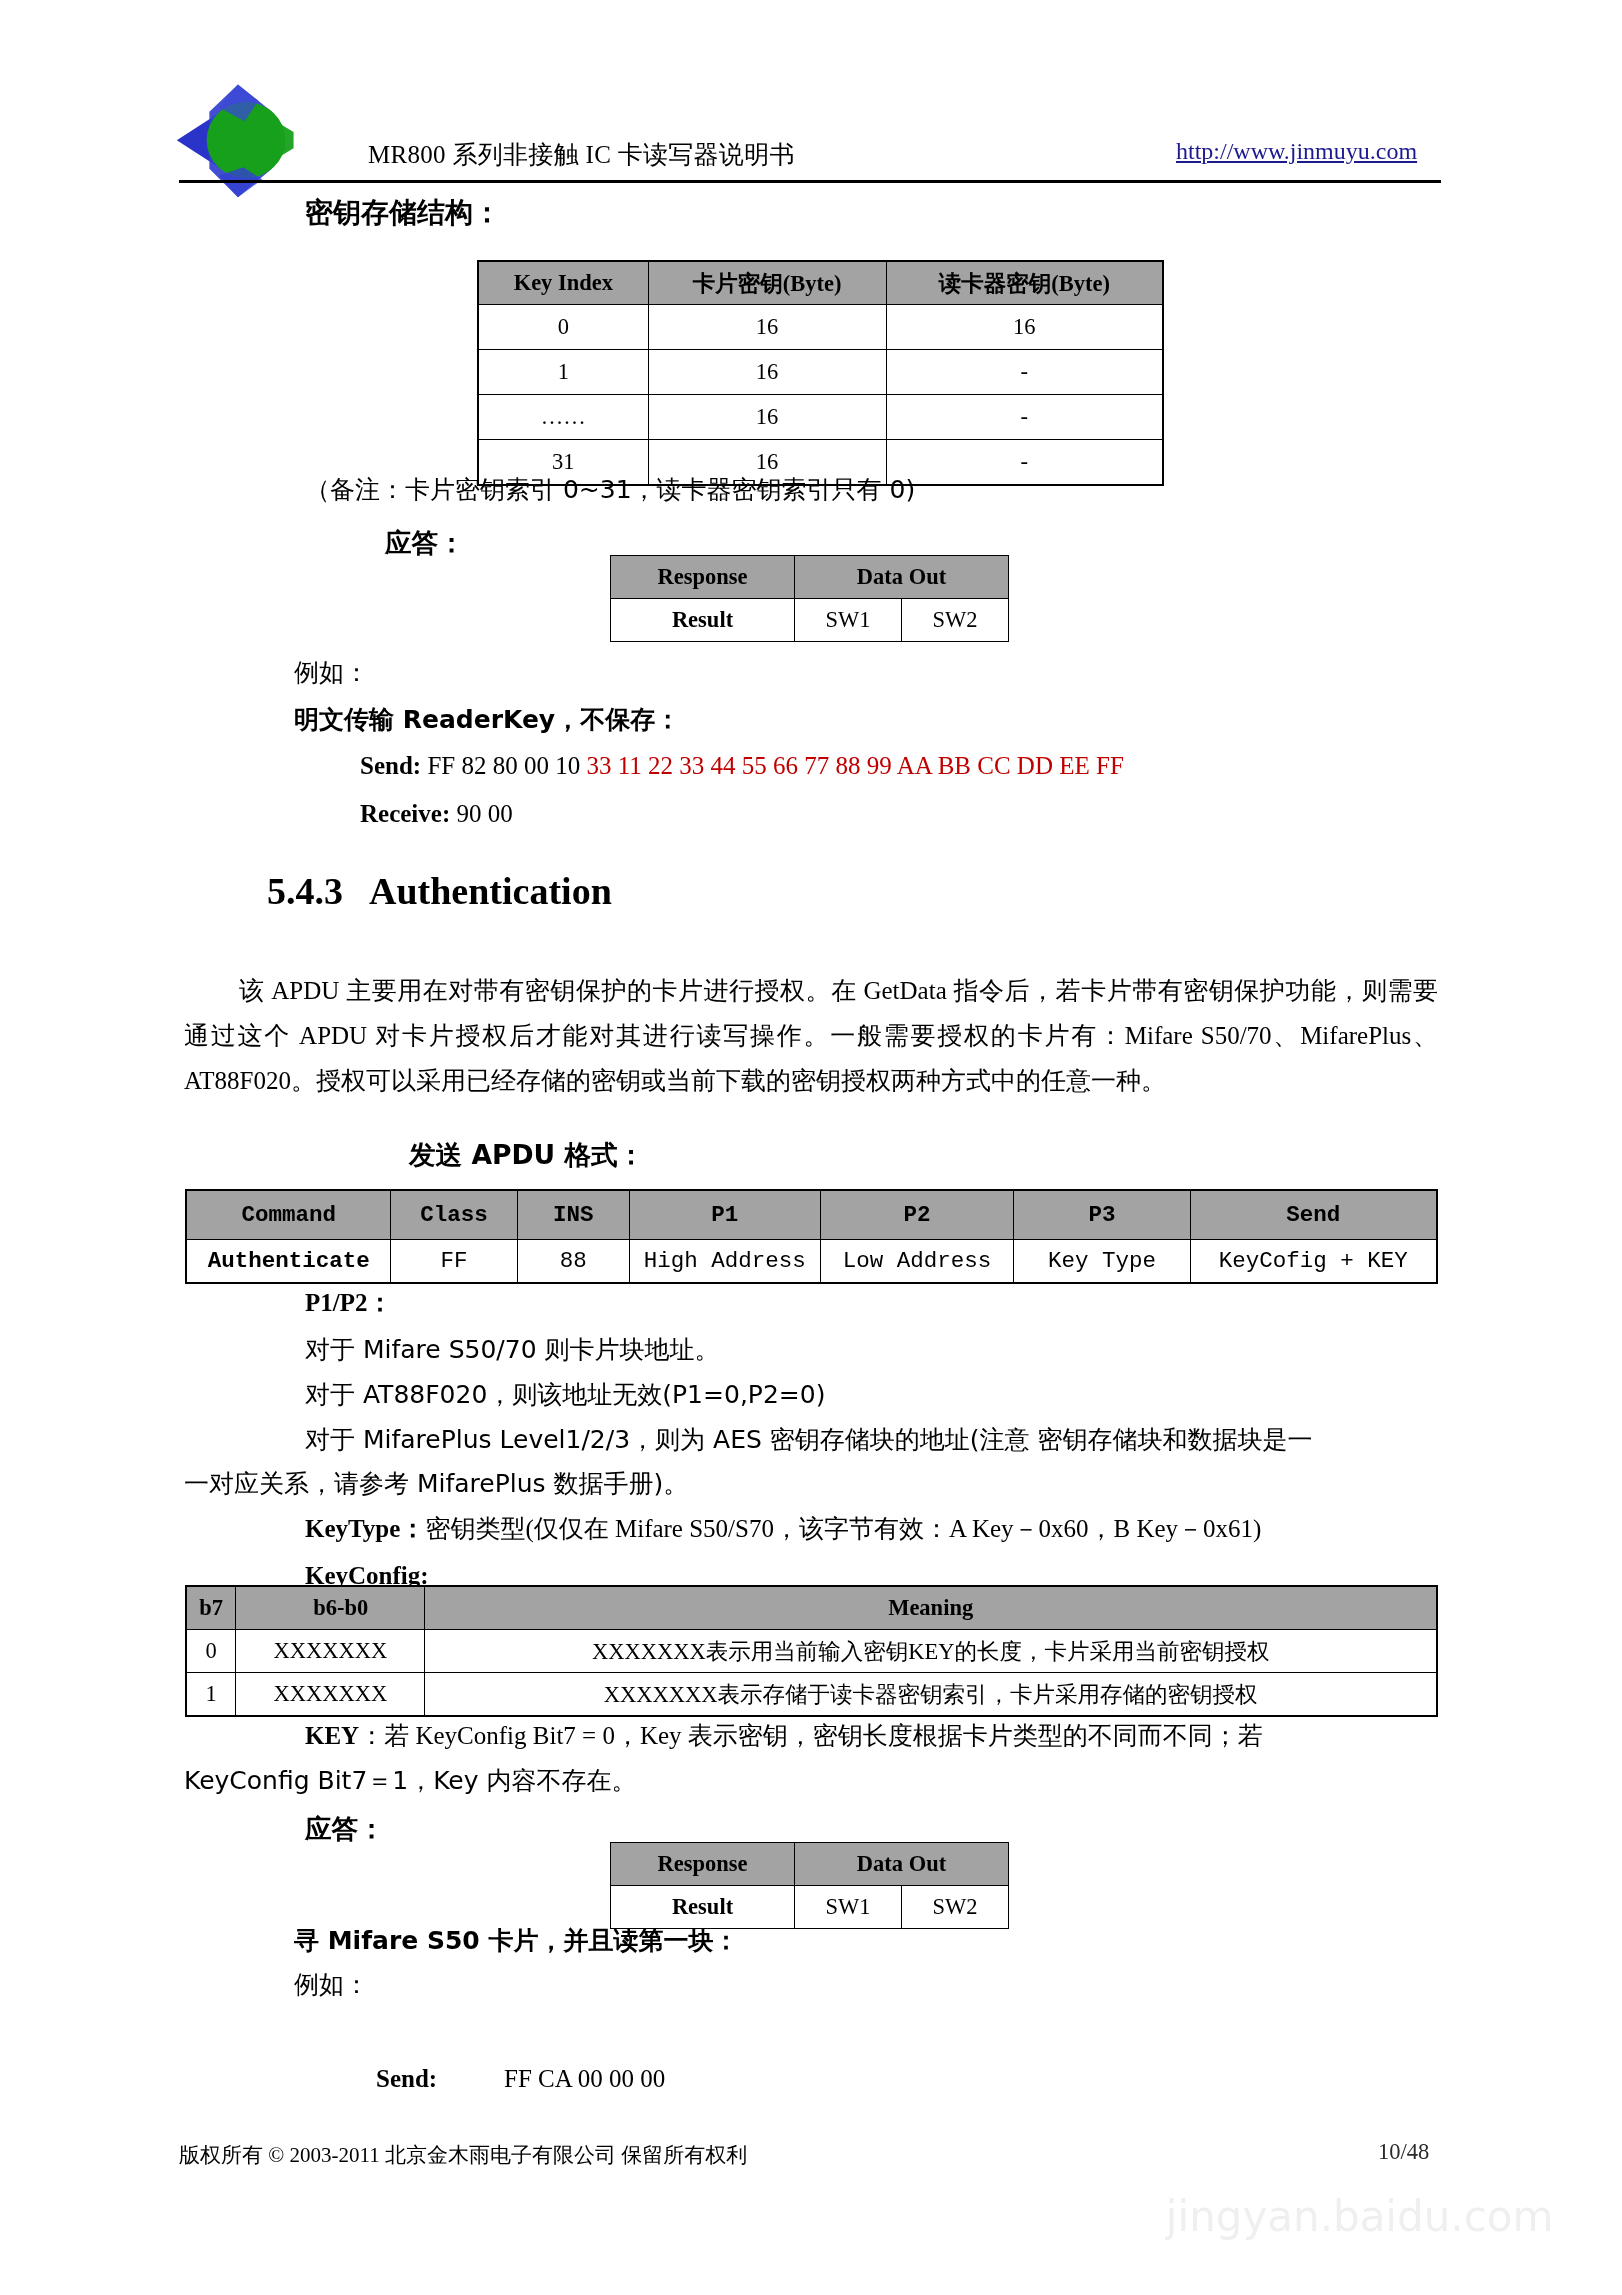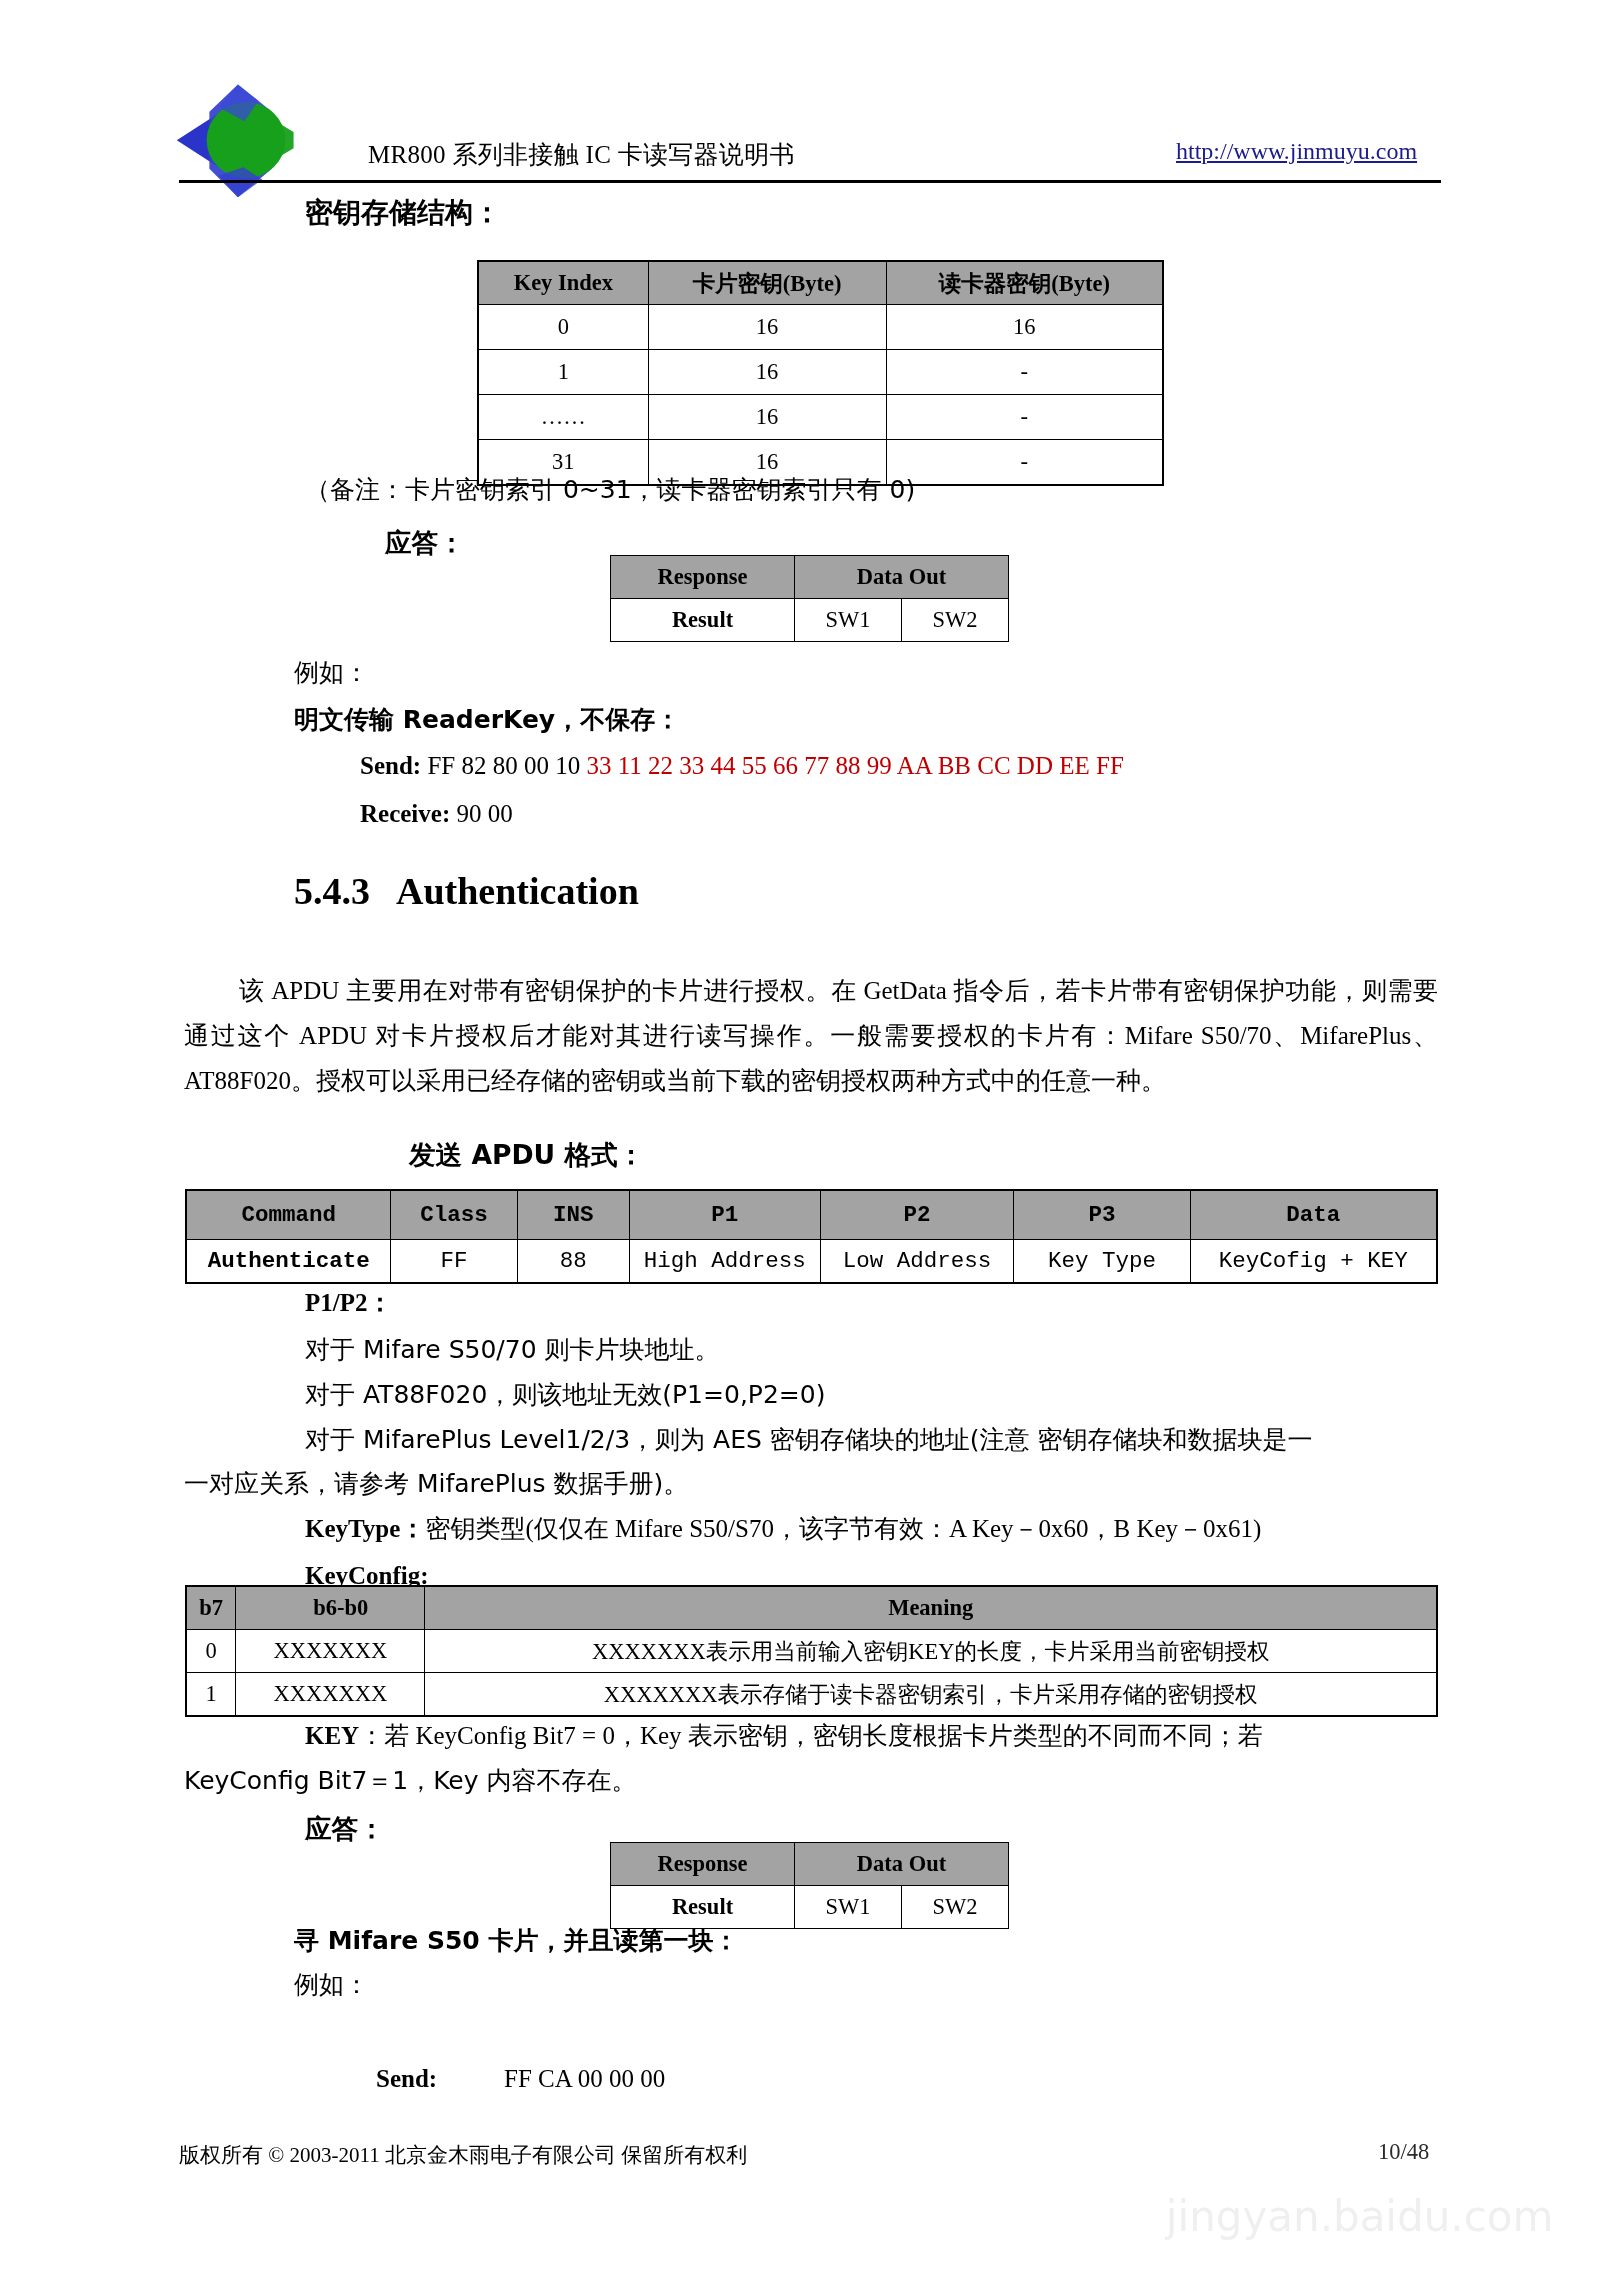--- a/index.html
+++ b/index.html
@@ -285,38 +285,38 @@
     <span class="bold" style="font-weight:bold;">Send:</span>
     <span>FF 82 80 00 10</span>
     <span class="red">33 11 22 33 44 55 66 77 88 99 AA BB CC DD EE FF</span>
   </div>
 
   <div class="txt" style="left:360px; top:801px;">
     <span style="font-weight:bold;">Receive:</span>
     <span>90 00</span>
   </div>
 
-  <div class="heading" style="left:294px; top:869px;">
+  <div class="heading" style="left:267px; top:869px;">
     <span class="num">5.4.3</span><span>Authentication</span>
   </div>
 
   <div class="para" style="left:184px; top:968px; width:1254px; text-indent:55px;">该 APDU 主要用在对带有密钥保护的卡片进行授权。在 GetData 指令后，若卡片带有密钥保护功能，则需要通过这个 APDU  对卡片授权后才能对其进行读写操作。一般需要授权的卡片有：Mifare S50/70、MifarePlus、AT88F020。授权可以采用已经存储的密钥或当前下载的密钥授权两种方式中的任意一种。</div>
 
   <div class="txt cn bold" style="left:409px; top:1142px; font-size:26.6px;">发送 APDU 格式：</div>
 
   <table class="doc thickframe" id="apdu-table">
     <thead>
       <tr>
         <th class="ac0">Command</th>
         <th class="ac1">Class</th>
         <th class="ac2">INS</th>
         <th class="ac3">P1</th>
         <th class="ac4">P2</th>
         <th class="ac5">P3</th>
-        <th class="ac6">Data</th>
+        <th class="ac6">Send</th>
       </tr>
     </thead>
     <tbody>
       <tr>
         <td class="bold-cell">Authenticate</td>
         <td>FF</td>
         <td>88</td>
         <td>High Address</td>
         <td>Low Address</td>
         <td>Key Type</td>

